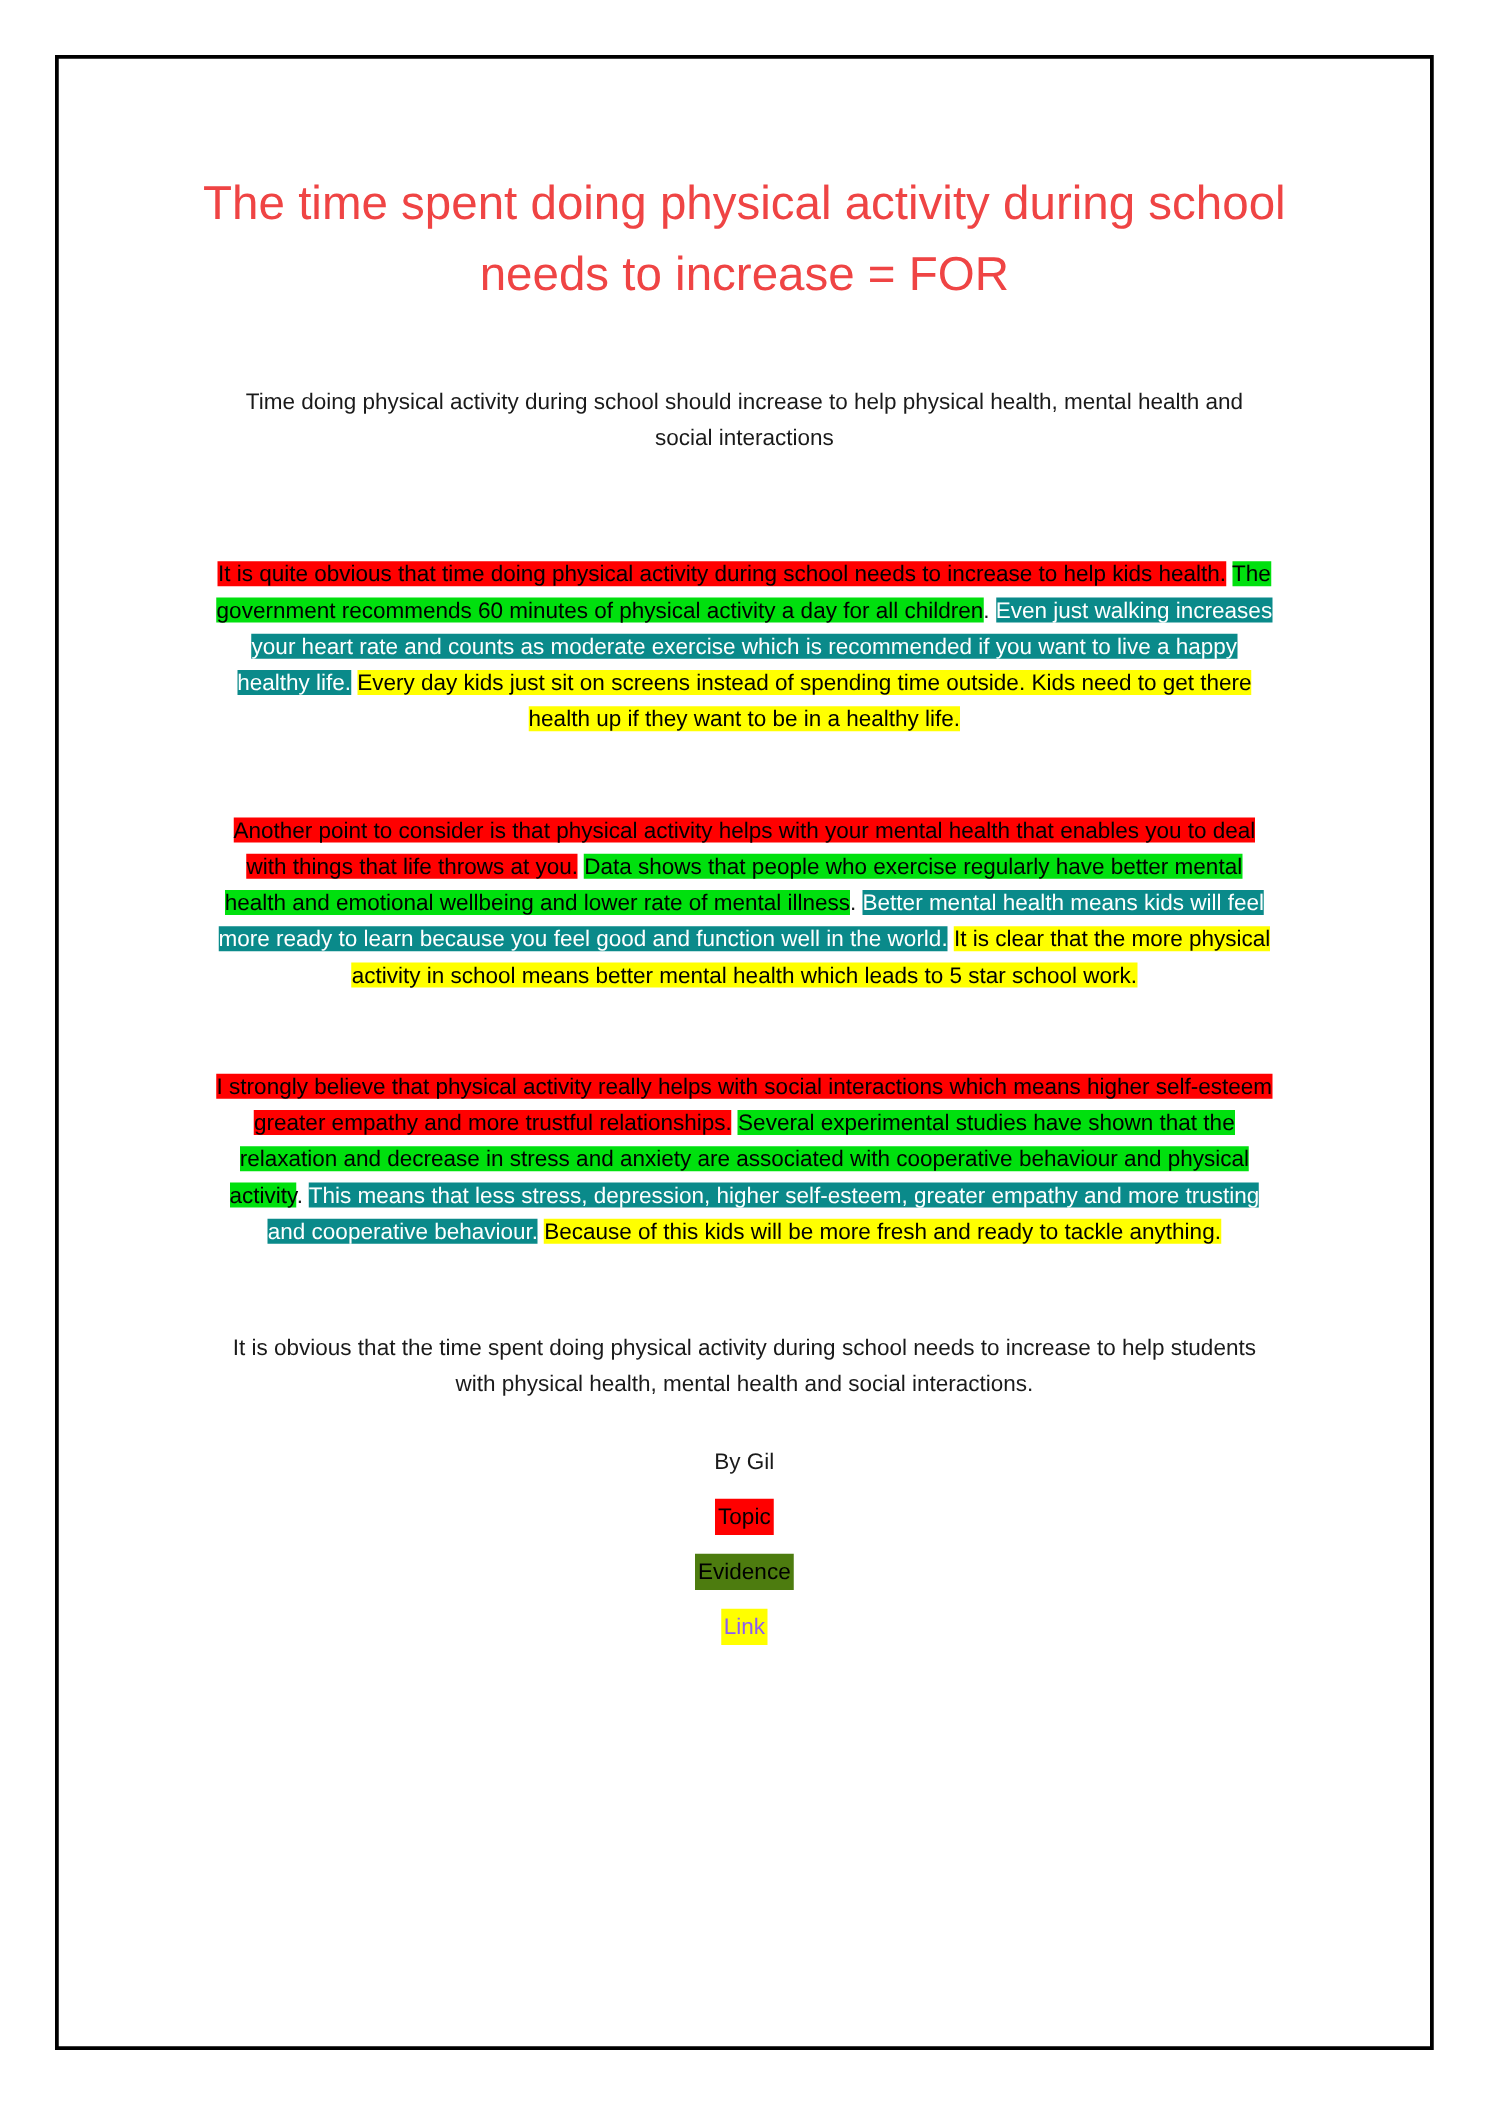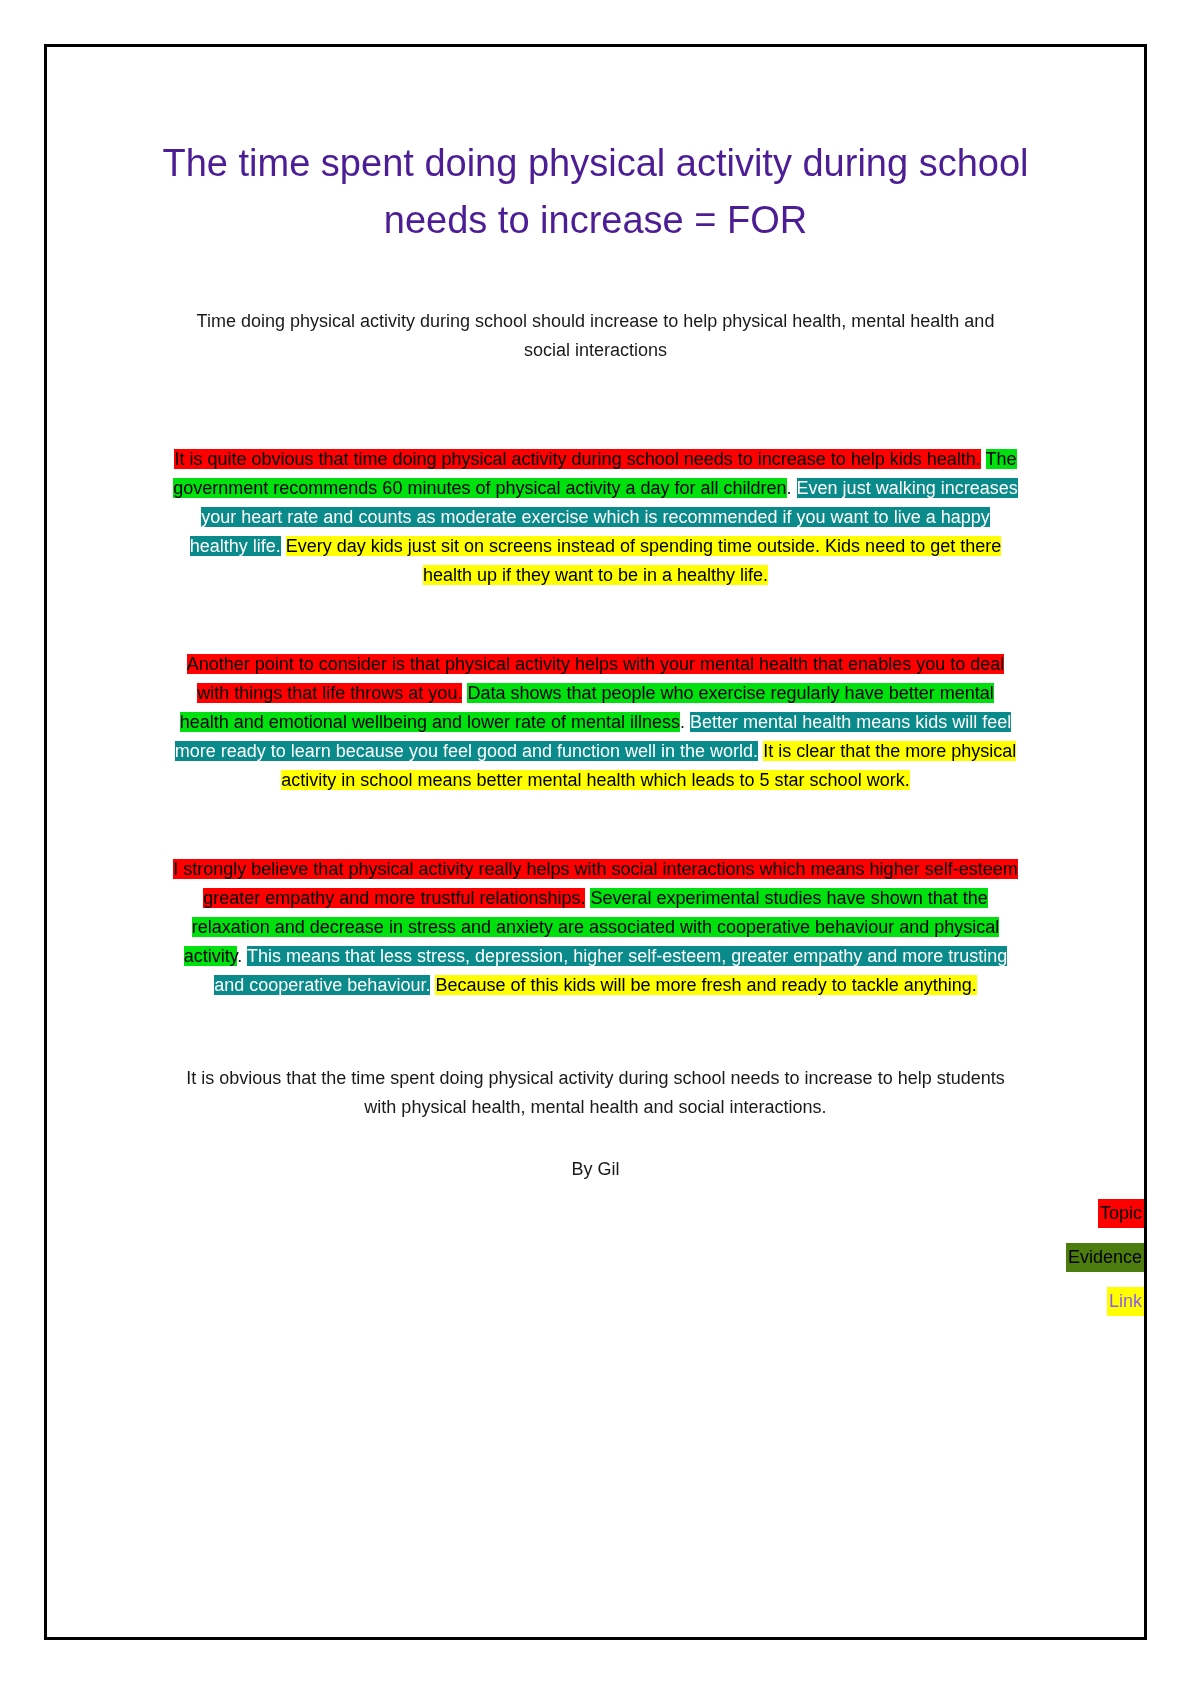--- a/index.html
+++ b/index.html
@@ -24,21 +24,21 @@
     border: 3px solid #000000;
     box-sizing: border-box;
     text-align: center;
   }
   .doc-title {
     margin: 88px auto 0;
     max-width: 900px;
     font-size: 38px;
     line-height: 57px;
     font-weight: 400;
-    color: #4c1d95;
+    color: #ef4444;
   }
   .doc-subtitle {
     margin: 58px auto 0;
     max-width: 830px;
     font-size: 18px;
     line-height: 29px;
     font-weight: 400;
   }
   #paragraphs {
     margin-top: 80px;
@@ -55,21 +55,20 @@
     font-size: 18px;
     line-height: 29px;
   }
   .byline {
     margin: 33px auto 0;
     font-size: 18px;
     line-height: 29px;
   }
   #legend {
     margin-top: 3px;
-    text-align: right;
   }
   .legend-row {
     margin-top: 15px;
     height: 29px;
     font-size: 18px;
     line-height: 29px;
   }
   .legend-chip {
     display: inline-block;
     padding: 0 2px;

